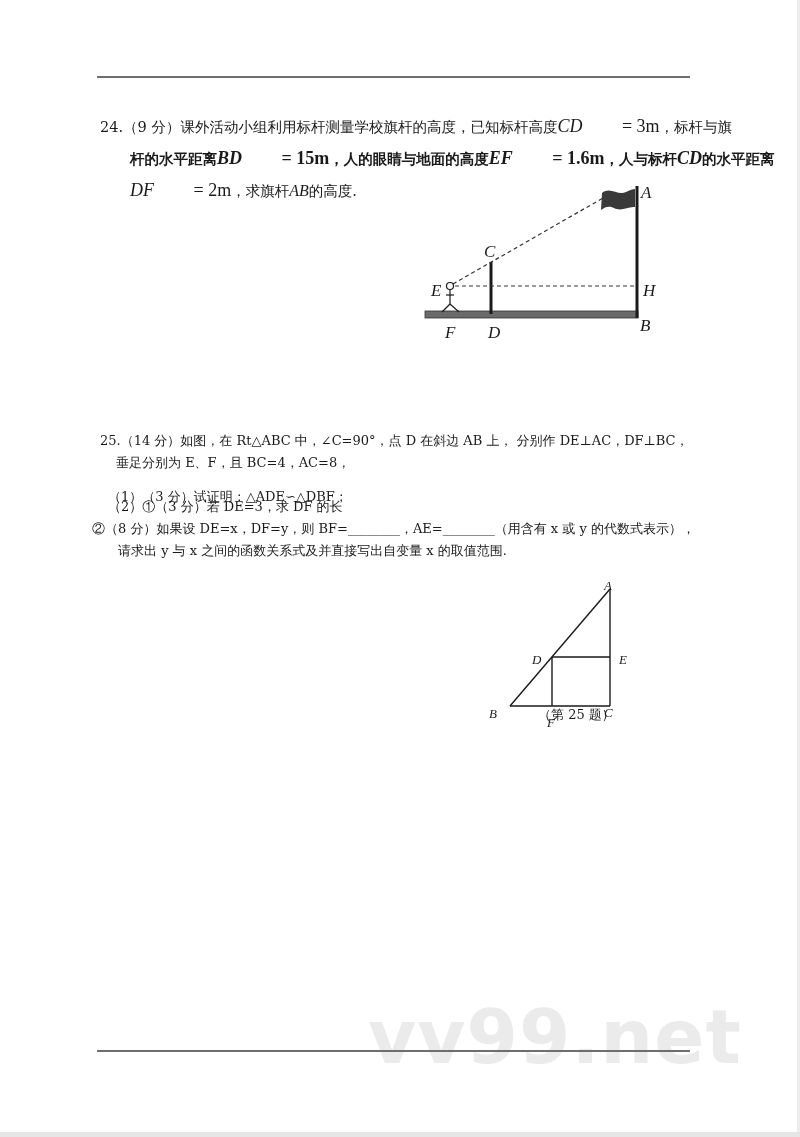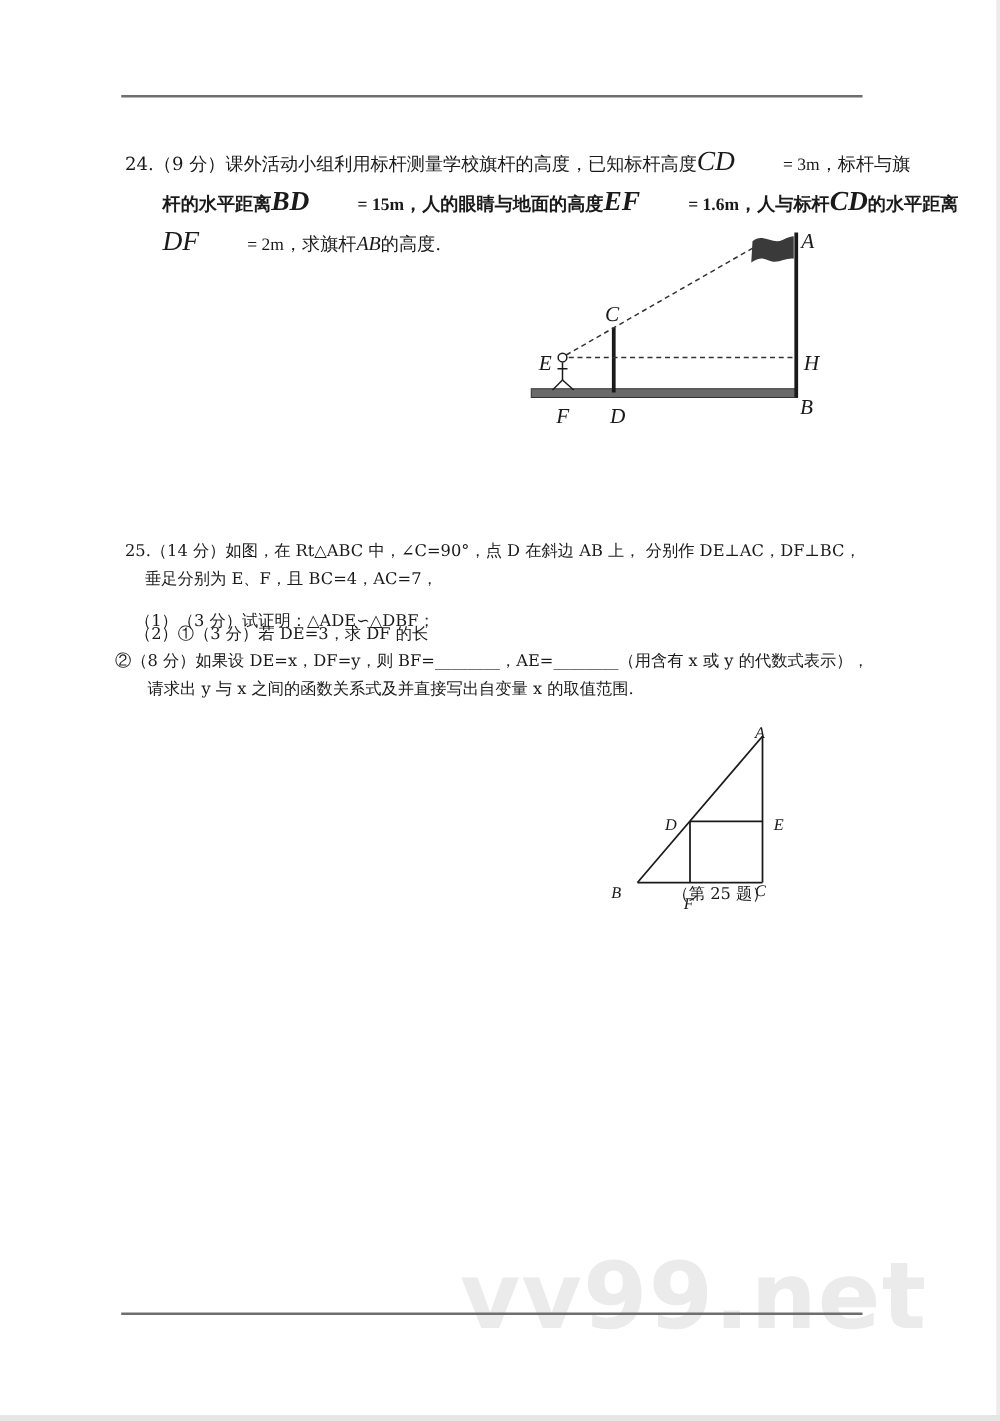--- a/index.html
+++ b/index.html
@@ -10,22 +10,22 @@
     color: #1a1a1a;
   }
   .page-edge-bottom { position: absolute; left: 0; top: 1132px; width: 800px; height: 5px; background: #e6e6e6; }
   .page-edge-right { position: absolute; left: 797px; top: 0; width: 3px; height: 1137px; background: #ececec; }
   .rule { position: absolute; left: 97px; width: 593px; height: 2px; background: #6e6e6e; }
   .rule.top { top: 76px; }
   .rule.bottom { top: 1050px; }
 
   .line { position: absolute; white-space: nowrap; font-size: 14px; }
   .q24 { font-size: 14.5px; }
-  .math { font-family: "Liberation Serif", "DejaVu Serif", serif; font-style: italic; font-size: 22px; }
-  .mathup { font-family: "Liberation Serif", "DejaVu Serif", serif; font-size: 14px; padding-left: 35px; }
+  .math { font-family: "Liberation Serif", "DejaVu Serif", serif; font-style: italic; font-size: 18px; }
+  .mathup { font-family: "Liberation Serif", "DejaVu Serif", serif; font-size: 18px; padding-left: 35px; }
   .q25 { font-size: 13px; }
 
   .watermark {
     position: absolute; left: 368px; top: 994px;
     font-family: "DejaVu Sans", "Liberation Sans", sans-serif; font-weight: bold;
     font-size: 74px; letter-spacing: 1px; color: #ebebeb; z-index: 0; text-align: right;
   }
   svg.fig { position: absolute; left: 0; top: 0; z-index: 1; overflow: visible; }
   .lbl { font-family: "Liberation Serif", "DejaVu Serif", serif; font-style: italic; fill: #1a1a1a; }
   .caption { position: absolute; left: 538px; top: 706px; font-size: 13px; }
@@ -73,21 +73,21 @@
   <text class="lbl" x="641" y="198" font-size="17">A</text>
   <text class="lbl" x="484" y="257" font-size="17">C</text>
   <text class="lbl" x="431" y="296" font-size="17">E</text>
   <text class="lbl" x="643" y="296" font-size="17">H</text>
   <text class="lbl" x="640" y="331" font-size="17">B</text>
   <text class="lbl" x="445" y="338" font-size="17">F</text>
   <text class="lbl" x="488" y="338" font-size="17">D</text>
 </svg>
 
 <div class="line q25" style="left:100px; top:432px;">25.（14 分）如图，在 Rt△ABC 中，∠C=90°，点 D 在斜边 AB 上，  分别作 DE⊥AC，DF⊥BC，</div>
-<div class="line q25" style="left:116px; top:454px;">垂足分别为 E、F，且 BC=4，AC=7，</div>
+<div class="line q25" style="left:116px; top:454px;">垂足分别为 E、F，且 BC=4，AC=8，</div>
 <div class="line q25" style="left:108px; top:488px;">（1）（3 分）试证明：△ADE∽△DBF；</div>
 <div class="line q25" style="left:108px; top:498px;text-align:right;">（2）①（3 分）若 DE=3，求 DF 的长</div>
 <div class="line q25" style="left:92px; top:520px;">②（8 分）如果设 DE=x，DF=y，则 BF=________，AE=________（用含有 x 或 y 的代数式表示），</div>
 <div class="line q25" style="left:118px; top:542px;">请求出 y 与 x 之间的函数关系式及并直接写出自变量 x 的取值范围.</div>
 
 <svg class="fig" width="800" height="1137">
   <g stroke="#1a1a1a" stroke-width="1.4" fill="none">
     <line x1="510" y1="706" x2="610" y2="589"></line>
     <line x1="610" y1="589" x2="610" y2="706"></line>
     <line x1="510" y1="706" x2="610" y2="706"></line>

